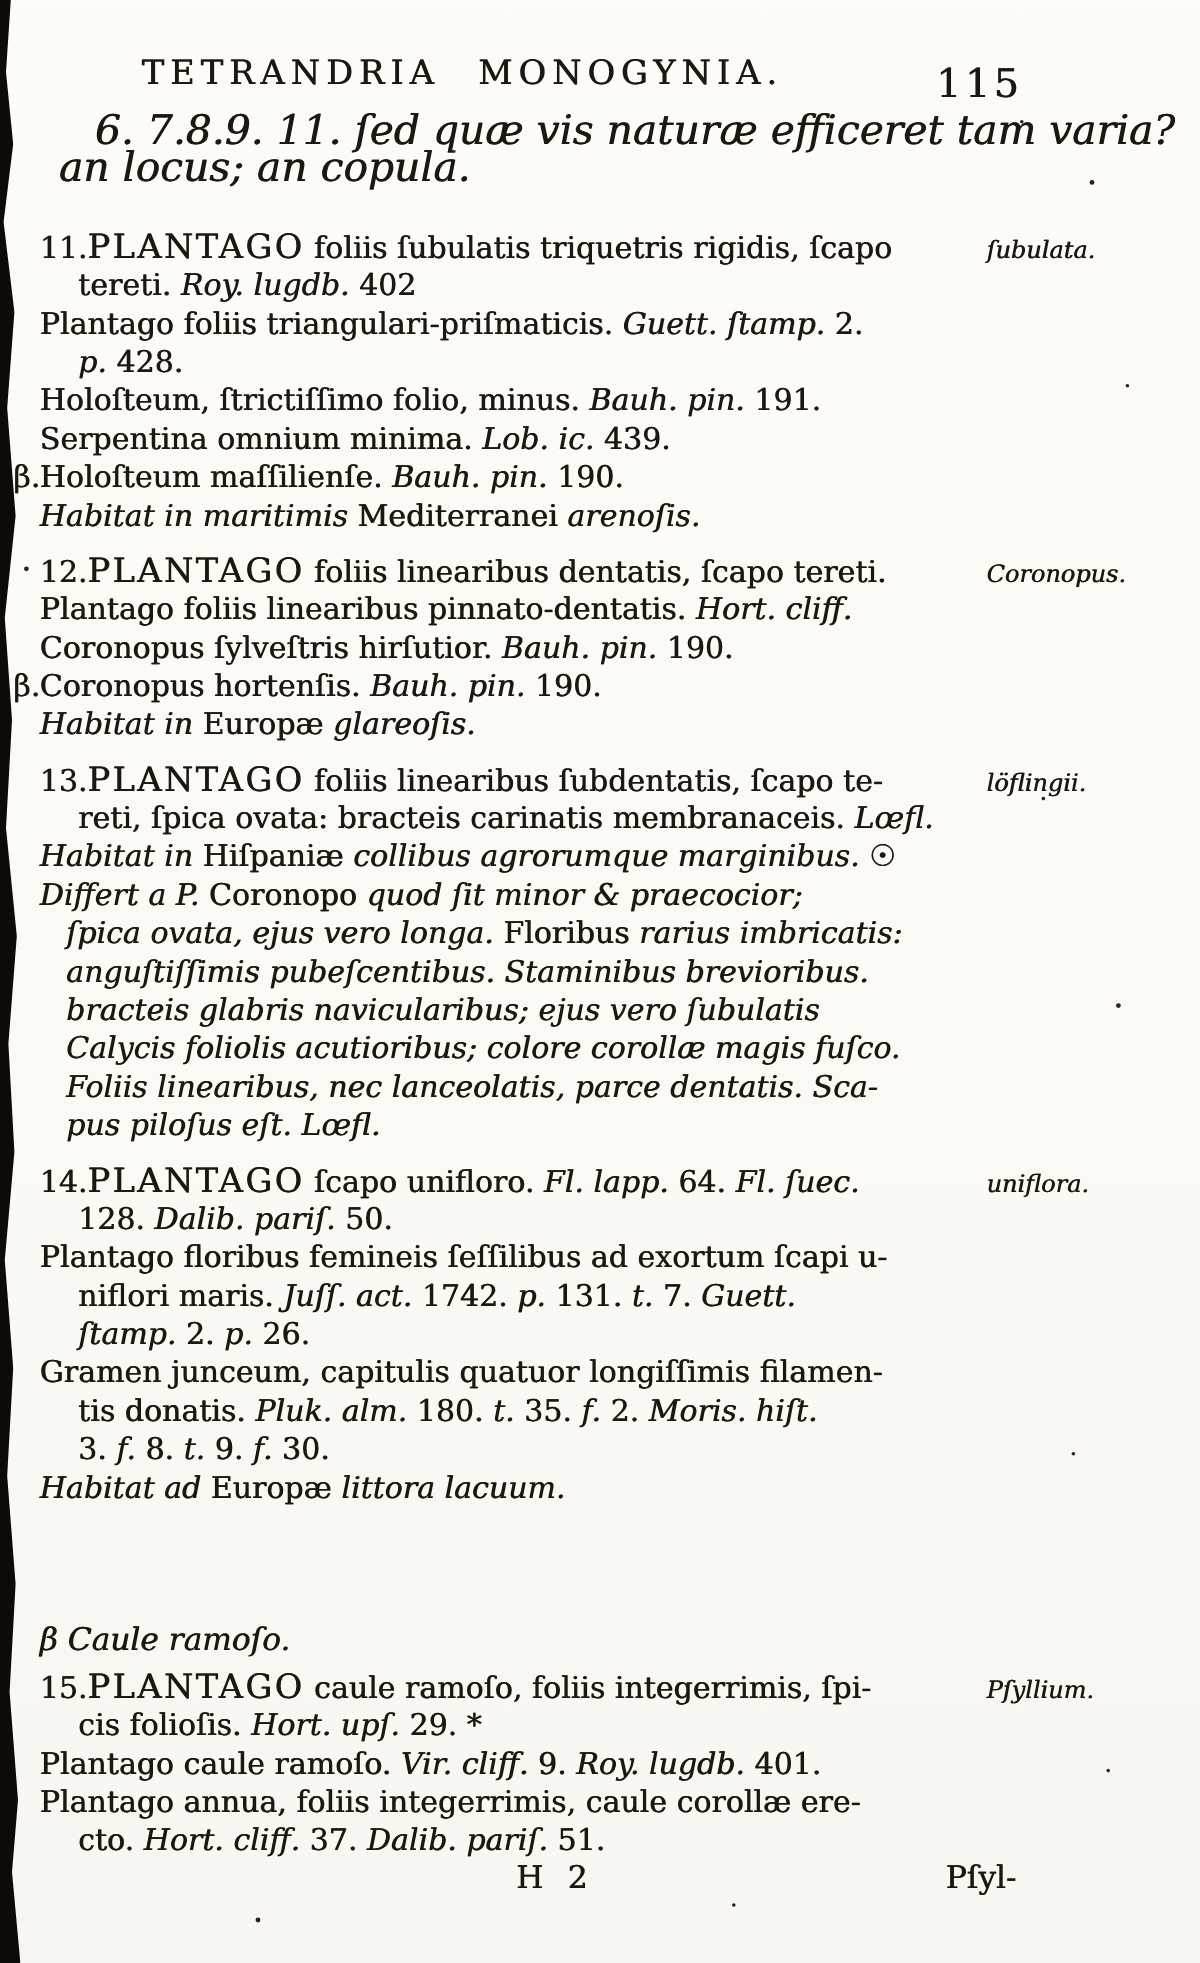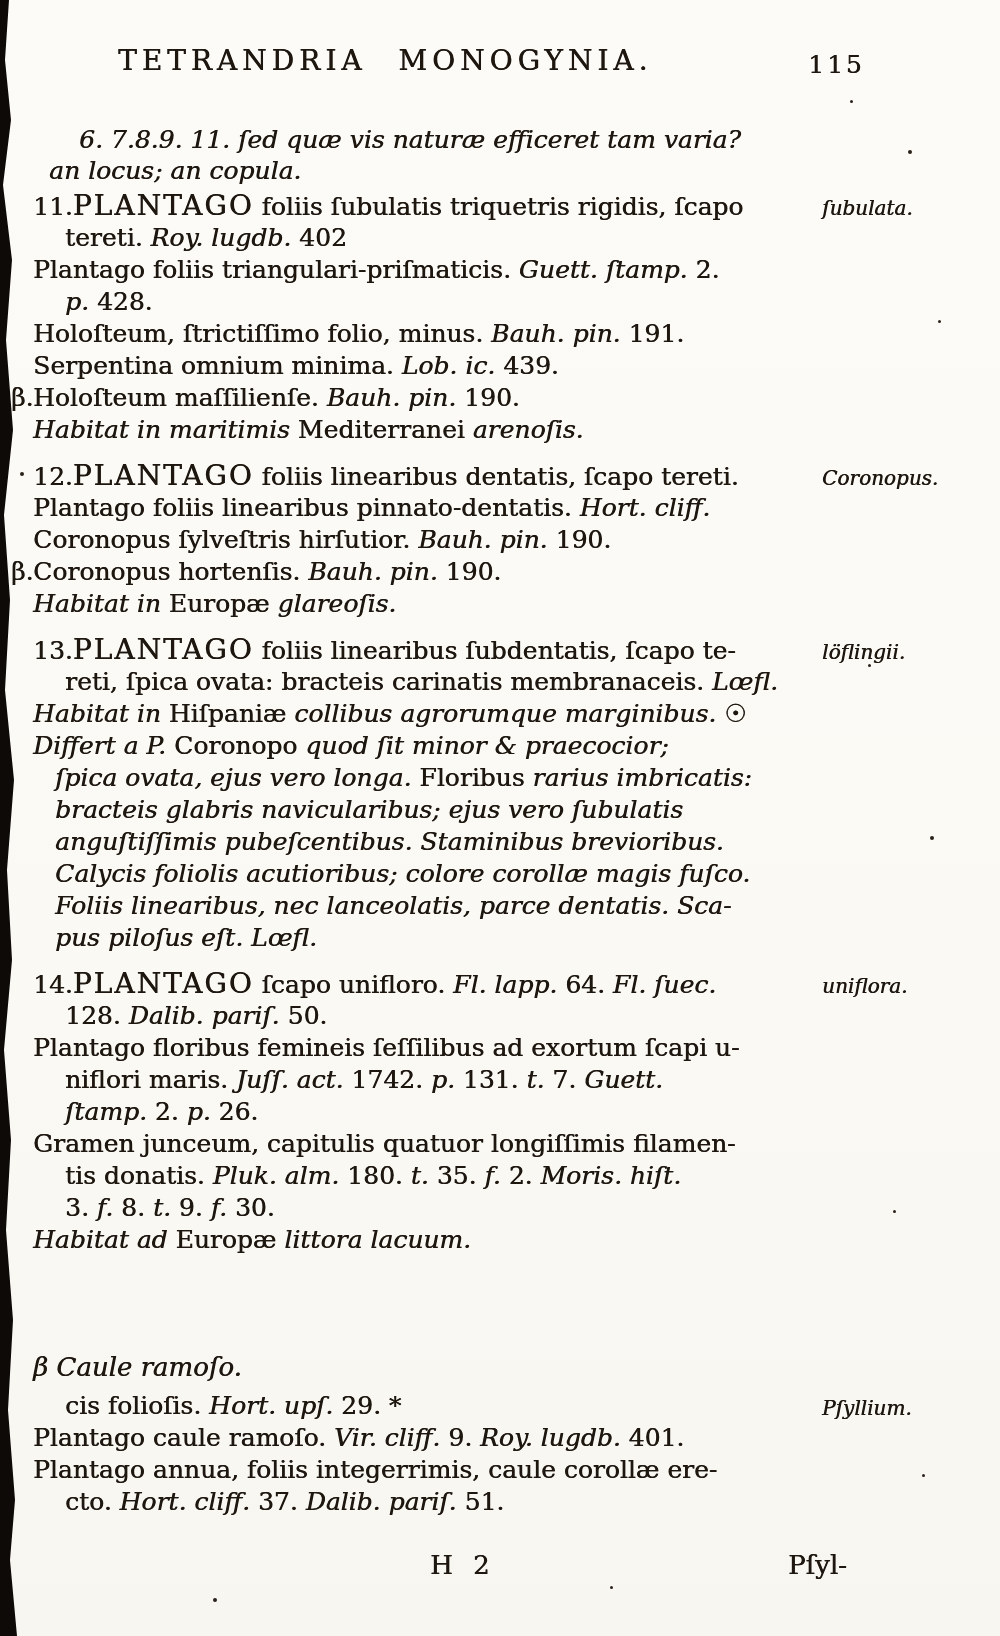--- a/index.html
+++ b/index.html
@@ -27,27 +27,27 @@
       6px 340px, 13px 430px, 4px 515px, 10px 600px, 5px 690px, 14px 780px,
       7px 870px, 12px 960px, 4px 1050px, 11px 1140px, 6px 1230px, 13px 1320px,
       8px 1410px, 15px 1500px, 10px 1560px, 17px 1636px, 0 1636px);
   }
 
   .header { position: absolute; top: 44px; left: 118px; white-space: nowrap; }
   .header .title {
     font-size: 28px; letter-spacing: 5px; word-spacing: 18px;
   }
   .page-number {
-    position: absolute; top: 50px; left: 808px;
-    font-size: 25px; letter-spacing: 3px;
+    position: absolute; top: 50px; left: 780px;
+    font-size: 33px; letter-spacing: 3px;
   }
 
   .intro {
-    position: absolute; top: 124px; left: 33px;
-    font-style: italic; font-size: 25px; line-height: 31px; white-space: nowrap;
+    position: absolute; top: 94px; left: 33px;
+    font-style: italic; font-size: 34px; line-height: 31px; white-space: nowrap;
   }
   .intro .intro-1 { padding-left: 46px; }
   .intro .intro-2 { padding-left: 16px; }
 
   .entries { position: absolute; left: 33px; width: 800px; }
   .entries-1 { top: 190px; }
   .entries-2 { top: 1390px; }
   .entry { position: relative; margin-bottom: 14px; }
   .line {
     white-space: nowrap; height: 32px; line-height: 32px; font-size: 25px;
@@ -111,22 +111,22 @@
         <div class="line t-beta"><span class="beta-mark">β.</span><span class="seg-rm">Coronopus hortenſis. </span><span class="seg-it">Bauh. pin.</span><span class="seg-rm"> 190.</span></div>
         <div class="line t-a"><span class="seg-it">Habitat in </span><span class="seg-rm">Europæ</span><span class="seg-it"> glareoſis.</span></div>
         <span class="margin-note">Coronopus.</span>
       </section>
       <section class="entry">
         <div class="line t-num"><span class="num">13.</span><span class="seg-gen">PLANTAGO</span><span class="seg-rm"> foliis linearibus ſubdentatis, ſcapo te-</span></div>
         <div class="line t-c2"><span class="seg-rm">reti, ſpica ovata: bracteis carinatis membranaceis. </span><span class="seg-it">Lœfl.</span></div>
         <div class="line t-a"><span class="seg-it">Habitat in </span><span class="seg-rm">Hiſpaniæ</span><span class="seg-it"> collibus agrorumque marginibus. ☉</span></div>
         <div class="line t-a"><span class="seg-it">Differt a P. </span><span class="seg-rm">Coronopo</span><span class="seg-it"> quod ſit minor &amp; praecocior;</span></div>
         <div class="line t-c3"><span class="seg-it">ſpica ovata, ejus vero longa. </span><span class="seg-rm">Floribus</span><span class="seg-it"> rarius imbricatis:</span></div>
+        <div class="line t-c3"><span class="seg-it">anguſtiſſimis pubeſcentibus. Staminibus brevioribus.</span></div>
         <div class="line t-c3"><span class="seg-it">bracteis glabris navicularibus; ejus vero ſubulatis</span></div>
-        <div class="line t-c3"><span class="seg-it">anguſtiſſimis pubeſcentibus. Staminibus brevioribus.</span></div>
         <div class="line t-c3"><span class="seg-it">Calycis foliolis acutioribus; colore corollæ magis fuſco.</span></div>
         <div class="line t-c3"><span class="seg-it">Foliis linearibus, nec lanceolatis, parce dentatis. Sca-</span></div>
         <div class="line t-c3"><span class="seg-it">pus piloſus eſt. Lœfl.</span></div>
         <span class="margin-note">löflingii.</span>
       </section>
       <section class="entry">
         <div class="line t-num"><span class="num">14.</span><span class="seg-gen">PLANTAGO</span><span class="seg-rm"> ſcapo unifloro. </span><span class="seg-it">Fl. lapp.</span><span class="seg-rm"> 64. </span><span class="seg-it">Fl. ſuec.</span></div>
         <div class="line t-c2"><span class="seg-rm">128. </span><span class="seg-it">Dalib. pariſ.</span><span class="seg-rm"> 50.</span></div>
         <div class="line t-a"><span class="seg-rm">Plantago floribus femineis ſeſſilibus ad exortum ſcapi u-</span></div>
         <div class="line t-c2"><span class="seg-rm">niflori maris. </span><span class="seg-it">Juſſ. act.</span><span class="seg-rm"> 1742. </span><span class="seg-it">p.</span><span class="seg-rm"> 131. </span><span class="seg-it">t.</span><span class="seg-rm"> 7. </span><span class="seg-it">Guett.</span></div>
@@ -136,20 +136,21 @@
         <div class="line t-c2"><span class="seg-rm">3. </span><span class="seg-it">f.</span><span class="seg-rm"> 8. </span><span class="seg-it">t.</span><span class="seg-rm"> 9. </span><span class="seg-it">f.</span><span class="seg-rm"> 30.</span></div>
         <div class="line t-a"><span class="seg-it">Habitat ad </span><span class="seg-rm">Europæ</span><span class="seg-it"> littora lacuum.</span></div>
         <span class="margin-note">uniflora.</span>
       </section>
     </div>
 
   <div class="section-heading ink">β Caule ramoſo.</div>
 
   <div class="entries entries-2 ink">
       <section class="entry">
+        <div class="line t-num"><span class="num">15.</span><span class="seg-gen">PLANTAGO</span><span class="seg-rm"> caule ramoſo, foliis integerrimis, ſpi-</span></div>
         <div class="line t-c2"><span class="seg-rm">cis folioſis. </span><span class="seg-it">Hort. upſ.</span><span class="seg-rm"> 29. *</span></div>
         <div class="line t-a"><span class="seg-rm">Plantago caule ramoſo. </span><span class="seg-it">Vir. cliff.</span><span class="seg-rm"> 9. </span><span class="seg-it">Roy. lugdb.</span><span class="seg-rm"> 401.</span></div>
         <div class="line t-a"><span class="seg-rm">Plantago annua, foliis integerrimis, caule corollæ ere-</span></div>
         <div class="line t-c2"><span class="seg-rm">cto. </span><span class="seg-it">Hort. cliff.</span><span class="seg-rm"> 37. </span><span class="seg-it">Dalib. pariſ.</span><span class="seg-rm"> 51.</span></div>
         <span class="margin-note">Pſyllium.</span>
       </section>
     </div>
 
   <div class="footer ink">
     <span class="signature">H 2</span>

